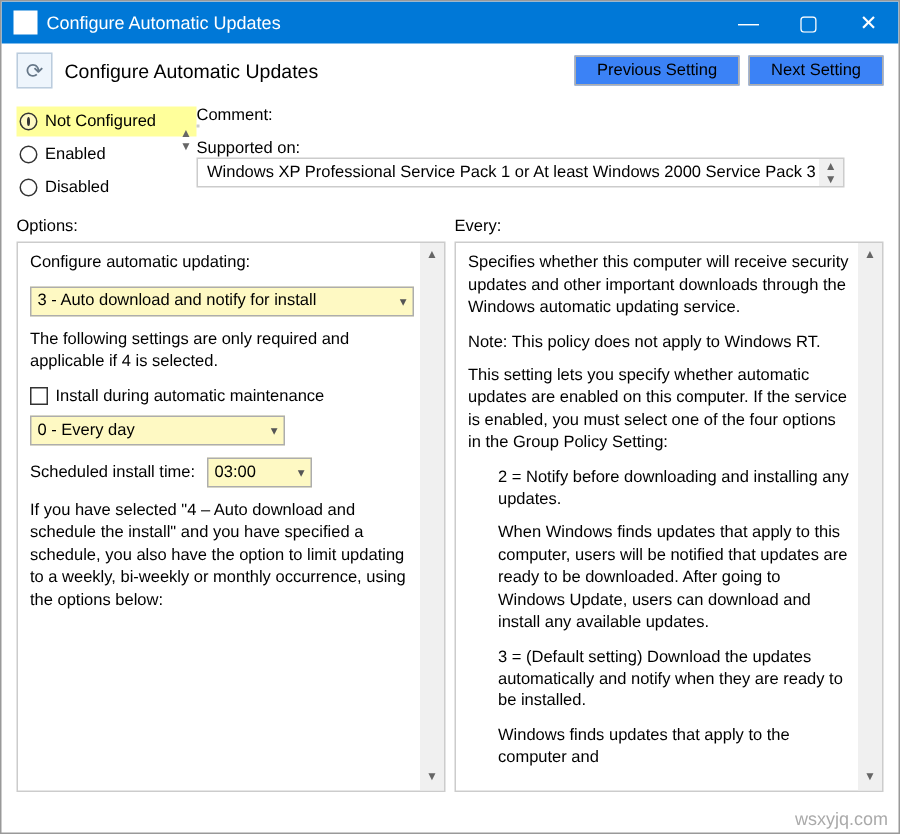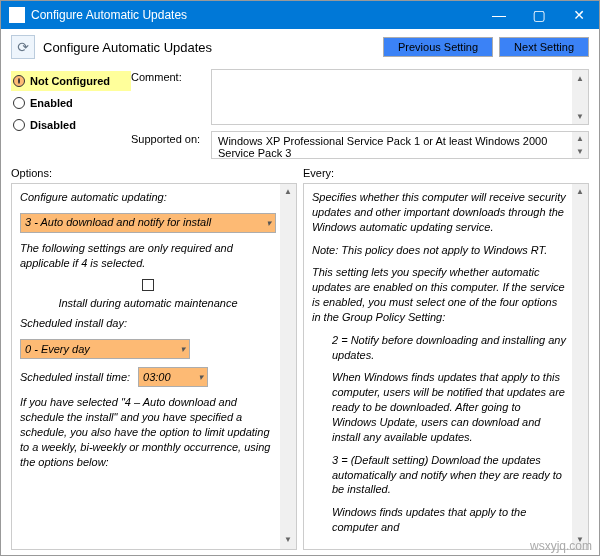--- a/index.html
+++ b/index.html
@@ -9,42 +9,42 @@
   .titlebar .ttext { flex: 1; font-size: 12px; }
   .titlebar .tbtn { width: 40px; height: 28px; display:flex; align-items:center; justify-content:center; font-size:14px; }
   .header { display:flex; align-items:center; padding: 6px 10px; }
   .header .hicon { width:24px; height:24px; background:#eef5fc; border:1px solid #bcd; margin-right:8px; display:flex; align-items:center; justify-content:center; }
   .header .hicon::after { content:"⟳"; font-size:14px; color:#678; }
   .header .htext { font-size:13px; flex:1; }
   .header .btn { margin-left: 6px; }
   .btn { background:#3b82f6; border:1px solid #adadad; padding: 3px 14px; font-size:11px; }
   .main { padding: 4px 10px 4px 10px; }
   .row1 { display:flex; }
-  .radiocol { width: 120px; padding-top:2px;font-weight:bold; }
+  .radiocol { width: 120px; padding-top:2px; }
   .radio { display:flex; align-items:center; height:20px; padding:0 2px; margin-bottom:2px; }
   .radio.hi { background:#ffff9b; }
   .radio .r { width:12px; height:12px; border:1px solid #333; border-radius:50%; margin-right:5px; display:inline-flex; align-items:center; justify-content:center; }
   .radio .r.sel::after { content:""; width:6px; height:6px; background:#333; border-radius:50%; }
   .fieldcol { flex:1; display:flex; flex-direction:column; gap:6px; }
-  .frow { display:flex; align-items:flex-start; }
+  .frow { display:flex; align-items:flex-start;flex-direction:column; }
   .flabel { width:80px; text-align:left; padding-top:2px; padding-right:6px; }
   .commentbox { flex:1; border:1px solid #ccc; height:56px; background:#fff; position:relative; }
   .supportedbox { flex:1; border:1px solid #ccc; height:28px; background:#fff; position:relative; padding:3px 18px 3px 6px; }
   .scroll { position:absolute; right:0; top:0; bottom:0; width:16px; background:#f0f0f0; display:flex; flex-direction:column; }
   .scroll .sbtn { height:16px; display:flex; align-items:center; justify-content:center; color:#666; font-size:8px; }
   .scroll .strack { flex:1; }
   .splitrow { display:flex; margin-top:8px; gap:6px; }
   .pane { flex:1; display:flex; flex-direction:column; }
   .plabel { margin-bottom:4px; }
-  .panebox { flex:1; border:1px solid #ccc; height:280px; background:#fff; position:relative; padding:6px 20px 6px 8px; overflow:hidden; font-size:11px; line-height:1.35;font-style:italic; }
+  .panebox { flex:1; border:1px solid #ccc; height:280px; background:#fff; position:relative; padding:6px 20px 6px 8px; overflow:hidden; font-size:11px; line-height:1.35; }
   .panebox p { margin-bottom:8px; }
   .panebox .ind { padding-left:20px; }
-  .sel { border:1px solid #adadad; padding:1px 4px; background:#fdba74; height:20px; display:flex; align-items:center; justify-content:space-between; }
+  .sel { border:1px solid #adadad; padding:1px 4px; background:#fef9c3; height:20px; display:flex; align-items:center; justify-content:space-between; }
   .sel .ar { font-size:9px; color:#555; }
-  .chk { display:flex; align-items:center; gap:5px; margin:6px 0;flex-direction:column; }
+  .chk { display:flex; align-items:center; gap:5px; margin:6px 0; }
   .chk .box { width:12px; height:12px; border:1px solid #333; }
   .watermark { position:absolute; bottom:3px; right:8px; font-size:12px; color:#aaa; }
 </style>
 </head>
 <body>
 
 <div class="titlebar">
   <span class="ticon"></span>
   <span class="ttext">Configure Automatic Updates</span>
   <div class="tbtn">—</div>
@@ -108,21 +108,20 @@
         <p>Configure automatic updating:</p>
         <div class="sel">
           <span>3 - Auto download and notify for install</span>
           <span class="ar">▾</span>
         </div>
         <p style="margin-top:8px;">The following settings are only required and applicable if 4 is selected.</p>
         <div class="chk">
           <span class="box"></span>
           <span>Install during automatic maintenance</span>
         </div>
-        <p>Scheduled install day:</p>
         <div class="sel" style="width:170px;">
           <span>0 - Every day</span>
           <span class="ar">▾</span>
         </div>
         <div style="display:flex; align-items:center; gap:8px; margin:8px 0;">
           <span>Scheduled install time:</span>
           <div class="sel" style="width:70px;">
             <span>03:00</span>
             <span class="ar">▾</span>
           </div>

